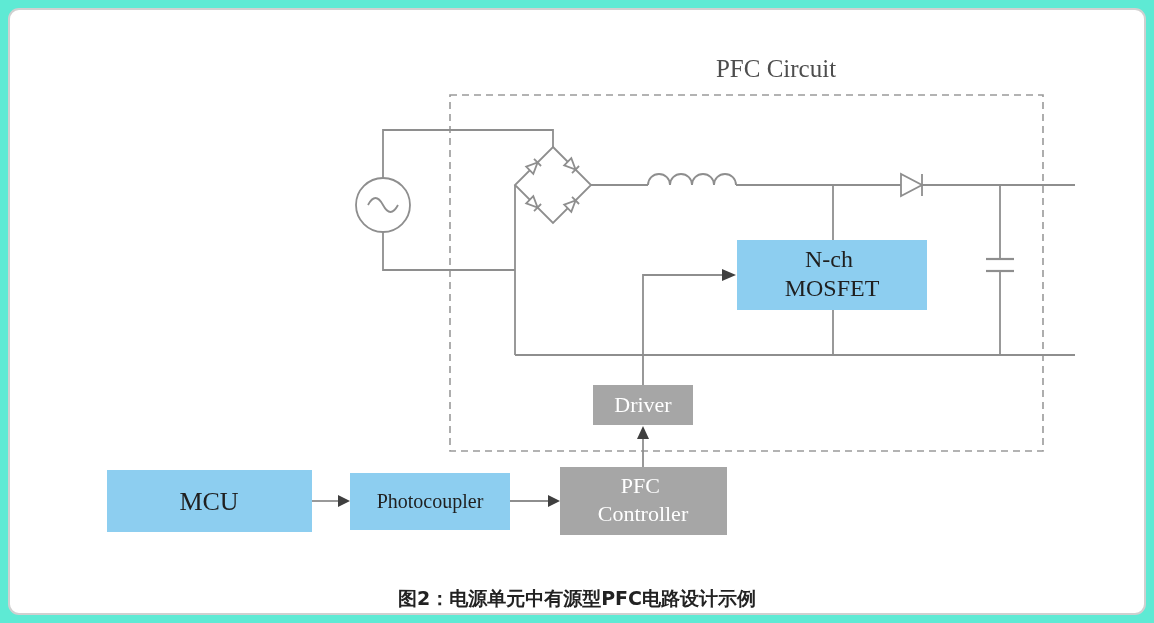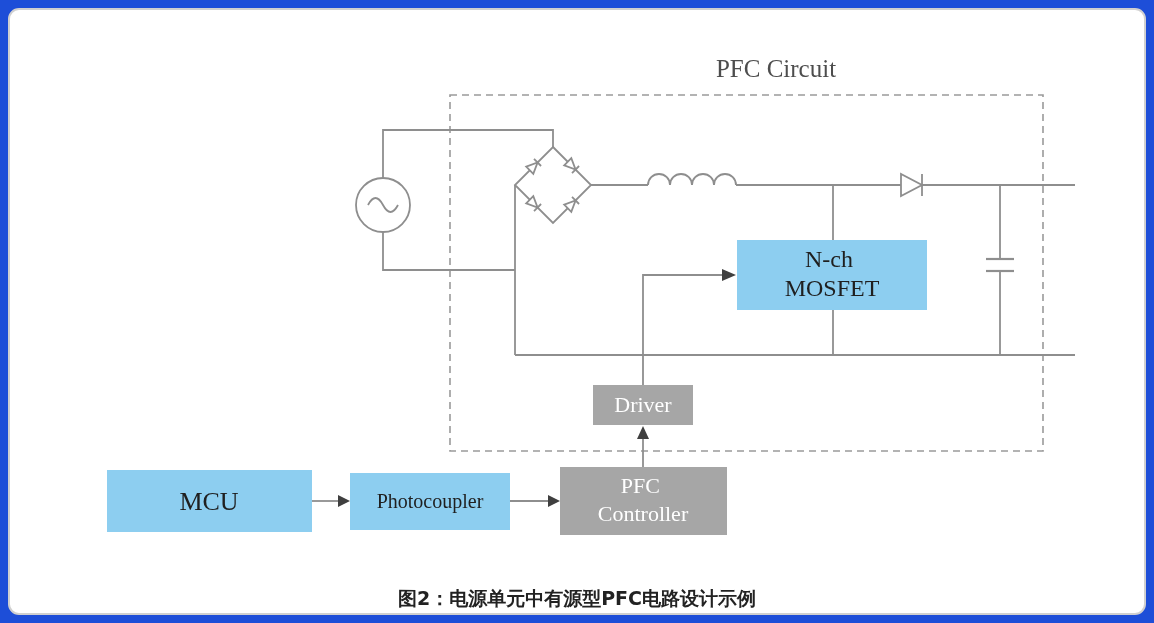--- a/index.html
+++ b/index.html
@@ -4,21 +4,21 @@
 <style>
   html, body {
     margin: 0;
     padding: 0;
     background: #ffffff;
   }
   .stage {
     position: relative;
     width: 1154px;
     height: 623px;
-    background: #1d4ed8;
+    background: #5eead4;
     overflow: hidden;
   }
   svg { display: block; }
   .serif {
     font-family: "Liberation Serif", "DejaVu Serif", serif;
   }
   .caption {
     font-family: "DejaVu Sans", "Liberation Sans", sans-serif;
     font-weight: 600;
   }

